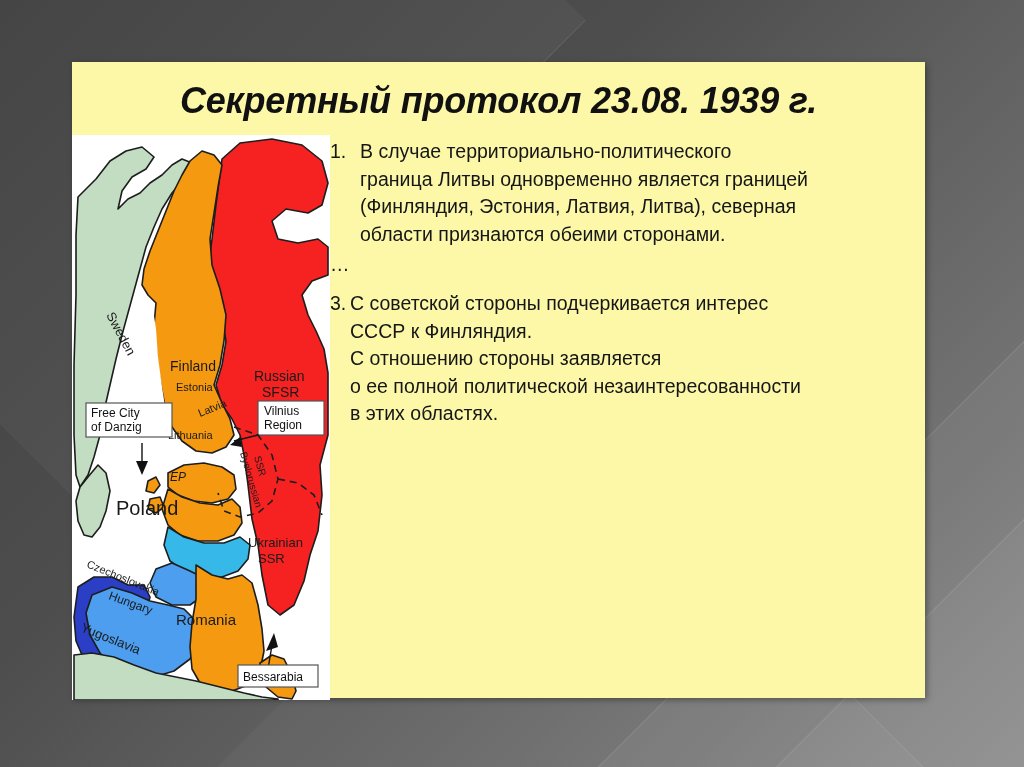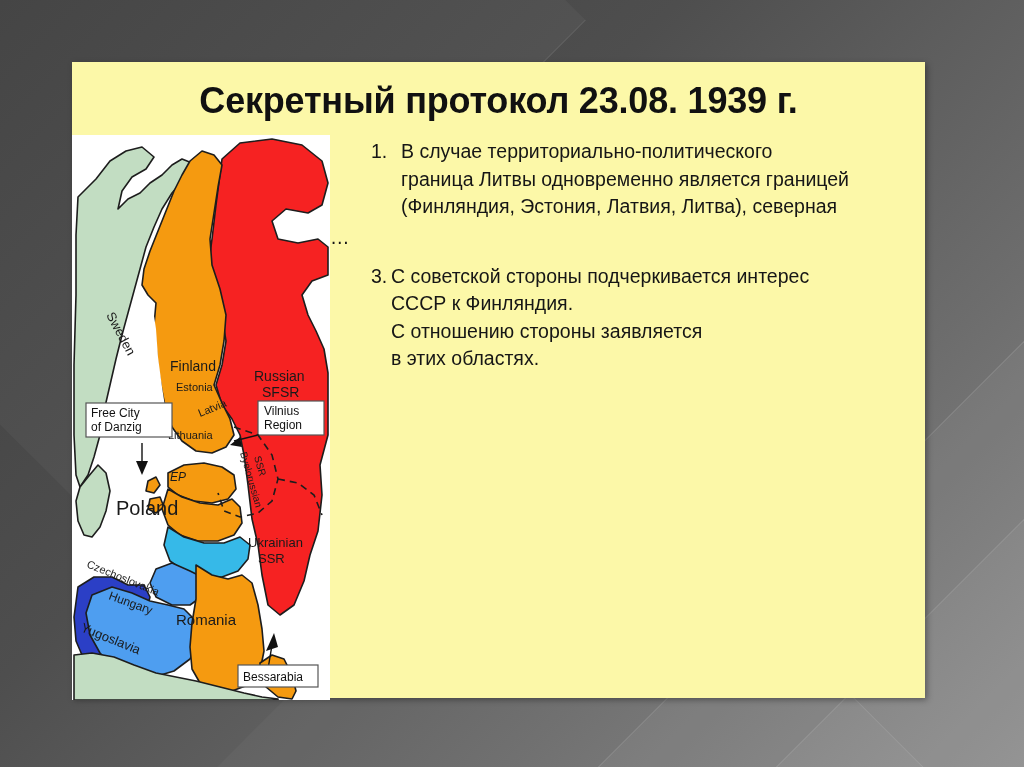--- a/index.html
+++ b/index.html
@@ -71,20 +71,21 @@
     position: absolute;
     left: 0;
     top: 18px;
     width: 853px;
     text-align: center;
     font-size: 36px;
     font-weight: bold;
     color: #111111;
     letter-spacing: -0.2px;
     white-space: nowrap;
+    font-style: italic;
   }
 
   
   #map-panel {
     position: absolute;
     left: 0px;
     top: 73px;
     width: 258px;
     height: 565px;
     background: #ffffff;
@@ -101,21 +102,20 @@
     left: 258px;
     top: 76px;
     width: 595px;
     color: #161616;
     font-size: 19.5px;
     line-height: 27.5px;
   }
   .para {
     position: relative;
     margin: 0 0 0 0;
-    padding-left: 41px;
   }
   .para-line {
     white-space: nowrap;
   }
   .num-line {
     position: relative;
   }
   .marker {
     display: inline-block;
     width: 30px;
@@ -274,35 +274,41 @@
       <div class="para" id="para-1">
         <div class="para-line num-line">
           <span class="marker">1.</span><span>В случае территориально-политического</span>
         </div>
         <div class="para-line">
           <span class="indent"></span><span>граница Литвы одновременно является границей</span>
         </div>
         <div class="para-line">
           <span class="indent"></span><span>(Финляндия, Эстония, Латвия, Литва), северная</span>
         </div>
+        <div class="para-line">
+          <span class="indent"></span><span>области признаются обеими сторонами.</span>
+        </div>
       </div>
 
       <div id="ellipsis">…</div>
 
       <div class="para" id="para-3">
         <div class="para-line num-line">
           <span class="marker-tight">3.</span><span>С советской стороны подчеркивается интерес</span>
         </div>
         <div class="para-line">
           <span class="indent-tight"></span><span>СССР к Финляндия.</span>
         </div>
         <div class="para-line">
           <span class="indent-tight"></span><span>С отношению стороны заявляется</span>
         </div>
         <div class="para-line">
+          <span class="indent-tight"></span><span>о ее полной политической незаинтересованности</span>
+        </div>
+        <div class="para-line">
           <span class="indent-tight"></span><span>в этих областях.</span>
         </div>
       </div>
 
     </div>
 
   </div>
 </div>
 
 </body></html>

